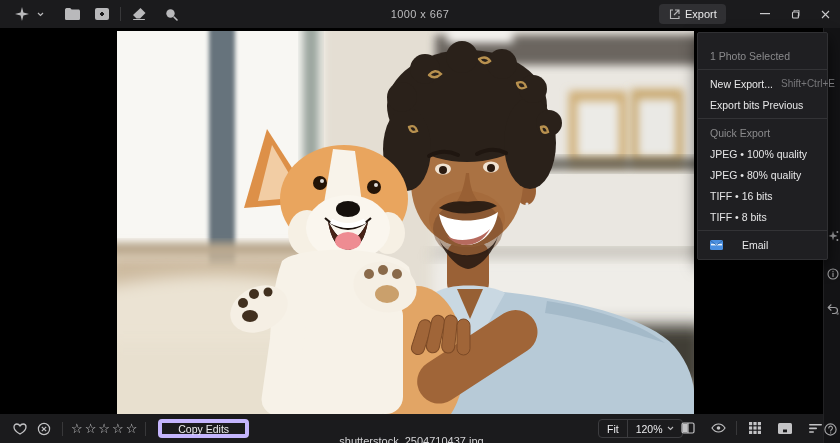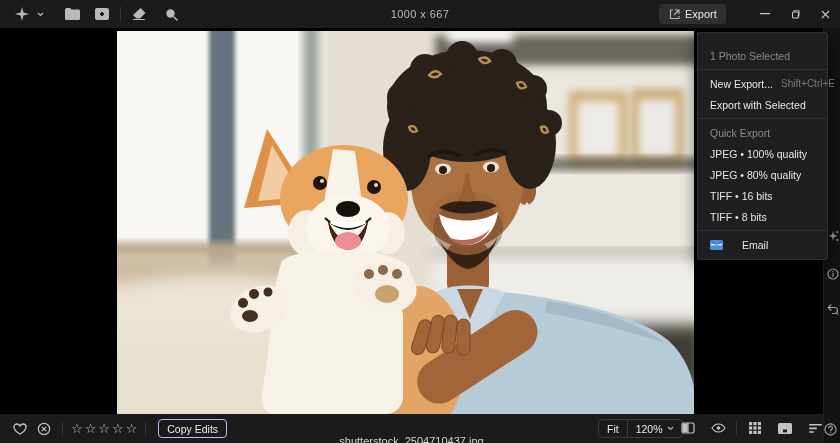--- a/index.html
+++ b/index.html
@@ -45,22 +45,22 @@
     background:#131315; border-left:1px solid #222224; z-index:4; }
   .rs-icon { position:absolute; left:1px; width:15px; height:15px; display:flex;
     align-items:center; justify-content:center; color:#9c9c9e; }
 
   
   .bottombar { position:absolute; bottom:0; left:0; width:823px; height:29px;
     background:#1b1b1d; display:flex; align-items:center; z-index:5; }
   .bb-icon { width:24px; height:24px; display:flex; align-items:center; justify-content:center; color:#c3c3c5; }
   .stars { display:flex; align-items:center; gap:2px; margin:0 2px; }
   .star { font-size:13px; color:#c9c9cb; line-height:1; font-family:"DejaVu Sans",sans-serif; }
-  .copy-btn { height:19px; border:1px solid #c4b5fd; border-radius:4px; color:#ececee;
-    font-size:10.5px; display:flex; align-items:center; padding:0 8px; margin-left:6px; background:transparent; }
+  .copy-btn { height:19px; border:4px solid #c4b5fd; border-radius:4px; color:#ececee;
+    font-size:10.5px; display:flex; align-items:center; padding:0 16px; margin-left:6px; background:transparent; }
   .filename { position:absolute; left:0; right:0; text-align:center; font-size:11px;
     color:#d4d4d6; pointer-events:none;margin-top:24px; }
   .zoom-pill { position:absolute; left:598px; top:5px; height:19px; border:1px solid #3c3c3f;
     border-radius:4px; display:flex; align-items:stretch; color:#ececee; font-size:10.5px; }
   .zoom-pill .seg { display:flex; align-items:center; padding:0 8px; gap:4px; }
   .zoom-pill .pill-div { width:1px; background:#3c3c3f; }
   .bb-right { position:absolute; left:676px; top:2px; display:flex; align-items:center; height:24px; }
   .help-icon { position:absolute; right:3px; bottom:7px; width:14px; height:14px;
     display:flex; align-items:center; justify-content:center; color:#a6a6a8; z-index:6; }
 </style>
@@ -276,21 +276,21 @@
   </div>
 
   <div class="menu">
     <div class="menu-header">1 Photo Selected</div>
     <div class="menu-sep"></div>
     <div class="menu-item">
       <span>New Export...</span>
       <span class="shortcut">Shift+Ctrl+E</span>
     </div>
     <div class="menu-item">
-      <span>Export with Selected</span>
+      <span>Export bits Previous</span>
     </div>
     <div class="menu-sep"></div>
     <div class="menu-header">Quick Export</div>
     <div class="menu-item quick-item">
       <span>JPEG • 100% quality</span>
     </div>
     <div class="menu-item quick-item">
       <span>JPEG • 80% quality</span>
     </div>
     <div class="menu-item quick-item">

